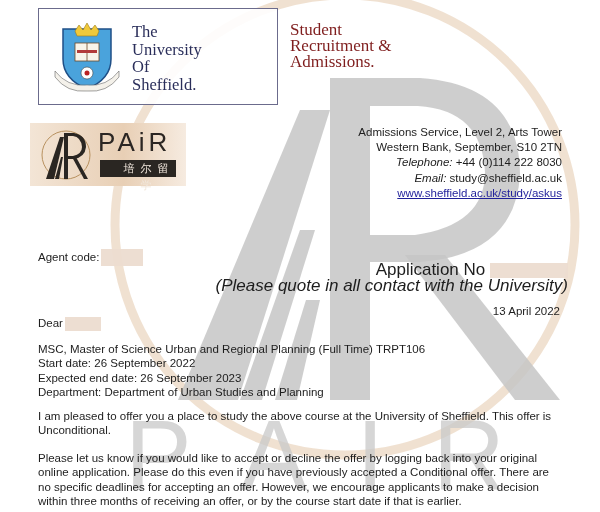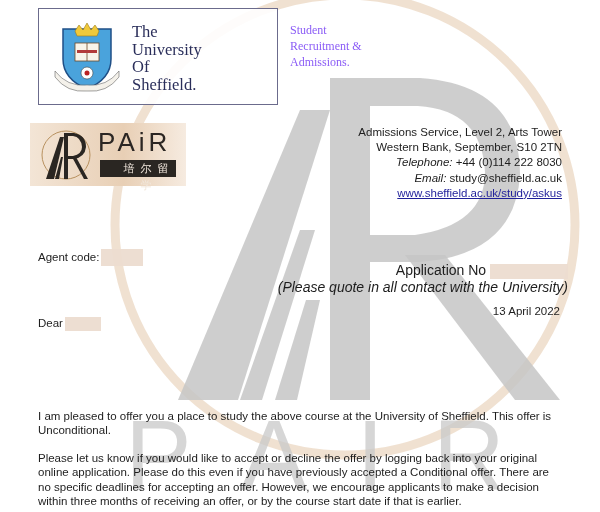--- a/index.html
+++ b/index.html
@@ -13,41 +13,41 @@
     .wm-text span { display: block; }
 
     .content { position: absolute; left: 0; top: 0; width: 600px; height: 512px; z-index: 2; }
 
     
     .uni-box { position: absolute; left: 38px; top: 8px; width: 240px; height: 97px; border: 1.5px solid #6b6b8c; background: rgba(255,255,255,0.9); }
     .crest { position: absolute; left: 14px; top: 12px; width: 68px; height: 72px; }
     .uni-name { position: absolute; left: 93px; top: 14px; font-family: "Liberation Serif", serif; font-size: 16.5px; line-height: 17.5px; color: #2a2e5a; }
     .uni-name div { white-space: nowrap; }
 
-    .sra { position: absolute; left: 290px; top: 22px; font-family: "Liberation Serif", serif; font-size: 12px; line-height: 16px; color: #8b5cf6; }
+    .sra { position: absolute; left: 290px; top: 22px; font-family: "Liberation Serif", serif; font-size: 17px; line-height: 16px; color: #7f1d1d; }
     .sra div { white-space: nowrap; }
 
     
     .pair-logo { position: absolute; left: 30px; top: 123px; width: 156px; height: 63px;
       background: linear-gradient(90deg, #f3e5d6 0%, #e8cfb5 60%, #f6ebe0 100%); }
     .pair-word { position: absolute; left: 68px; top: 4px; font-family: "Liberation Sans", sans-serif; font-size: 26px; letter-spacing: 4px; color: #2b2623; font-weight: 400; }
     .pair-cn { position: absolute; left: 70px; top: 37px; width: 76px; height: 17px; background: #2a2622; color: #f1e7dc; font-size: 11px; line-height: 17px; text-align: center; letter-spacing: 6px; padding-left: 22px; font-family: "DejaVu Sans", sans-serif; }
 
     
     .addr { position: absolute; right: 38px; top: 125px; text-align: right; font-size: 11.5px; line-height: 15.2px; color: #1d1d1d; }
     .addr div { white-space: nowrap; }
     .addr .it { font-style: italic; }
     .addr a { color: #1f1f9a; text-decoration: underline; }
 
     .redact { display: inline-block; background: #ecdcd0; opacity: 0.95; vertical-align: middle; }
 
     .agent { position: absolute; left: 38px; top: 249px; font-size: 11.5px; color: #1d1d1d; white-space: nowrap; }
     .agent .redact { width: 42px; height: 17px; margin-left: 2px; }
 
-    .appno { position: absolute; right: 32px; top: 262px; text-align: right; font-size: 14px; line-height: 16px; color: #1d1d1d; }
+    .appno { position: absolute; right: 32px; top: 262px; text-align: right; font-size: 17px; line-height: 16px; color: #1d1d1d; }
     .appno .redact { width: 78px; height: 15px; }
     .appno .it { font-style: italic; padding-left: 36px; }
     .date { position: absolute; right: 40px; top: 305px; font-size: 11.5px; color: #1d1d1d; }
 
     .dear { position: absolute; left: 38px; top: 317px; font-size: 11.5px; color: #1d1d1d; white-space: nowrap; }
     .dear .redact { width: 36px; height: 14px; margin-left: 2px; }
 
     .course { position: absolute; left: 38px; top: 342px; font-size: 11.5px; line-height: 14.3px; color: #1d1d1d; }
     .course div { white-space: nowrap; }
 
@@ -137,17 +137,23 @@
     <div><span>Application No</span> <span class="redact"></span></div>
     <div class="it">(Please quote in all contact with the University)</div>
   </div>
 
   <div class="date">13 April 2022</div>
 
   <div class="dear">
     <span>Dear</span><span class="redact"></span>
   </div>
 
+  <div class="course">
+    <div>MSC, Master of Science Urban and Regional Planning (Full Time) TRPT106</div>
+    <div>Start date: 26 September 2022</div>
+    <div>Expected end date: 26 September 2023</div>
+    <div>Department: Department of Urban Studies and Planning</div>
+  </div>
 
   <div class="para p1">I am pleased to offer you a place to study the above course at the University of Sheffield. This offer is Unconditional.</div>
   <div class="para p2">Please let us know if you would like to accept or decline the offer by logging back into your original online application. Please do this even if you have previously accepted a Conditional offer. There are no specific deadlines for accepting an offer. However, we encourage applicants to make a decision within three months of receiving an offer, or by the course start date if that is earlier.</div>
 
 </div>
 
 </body></html>

